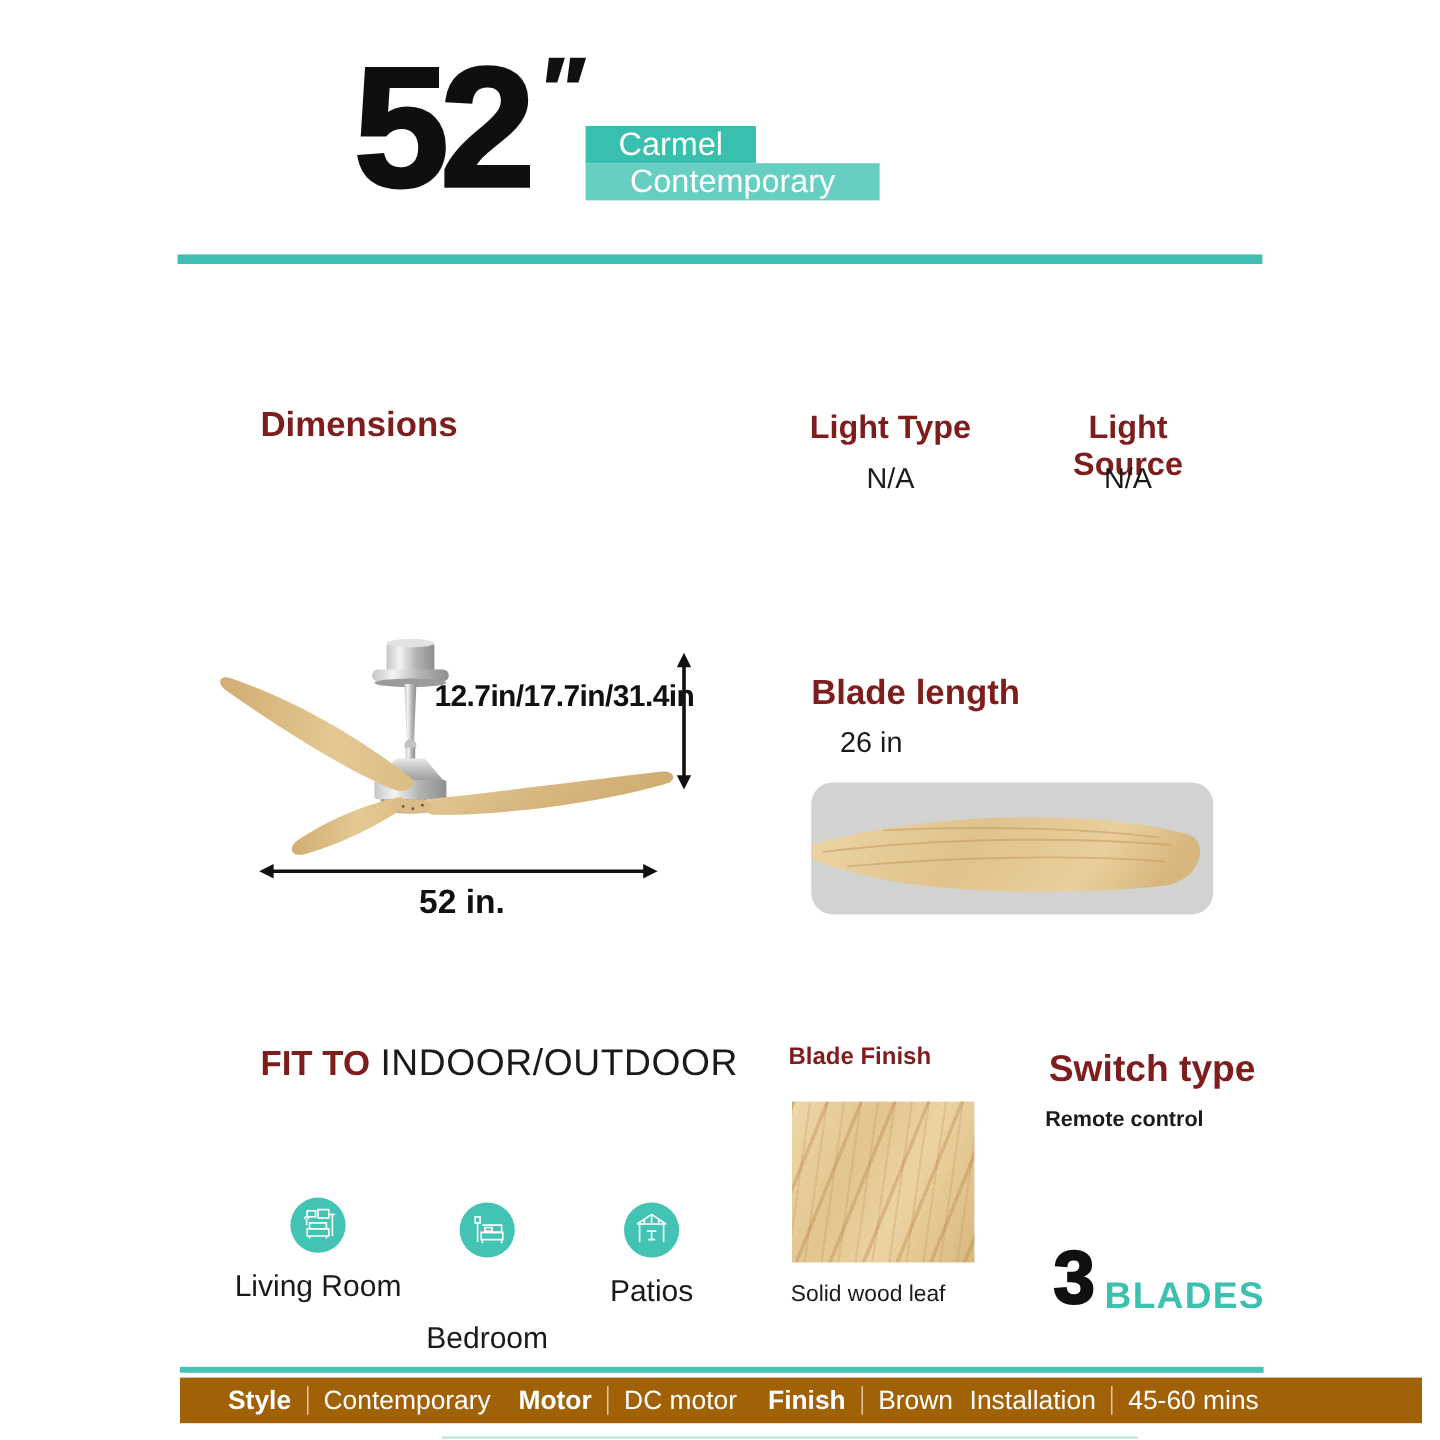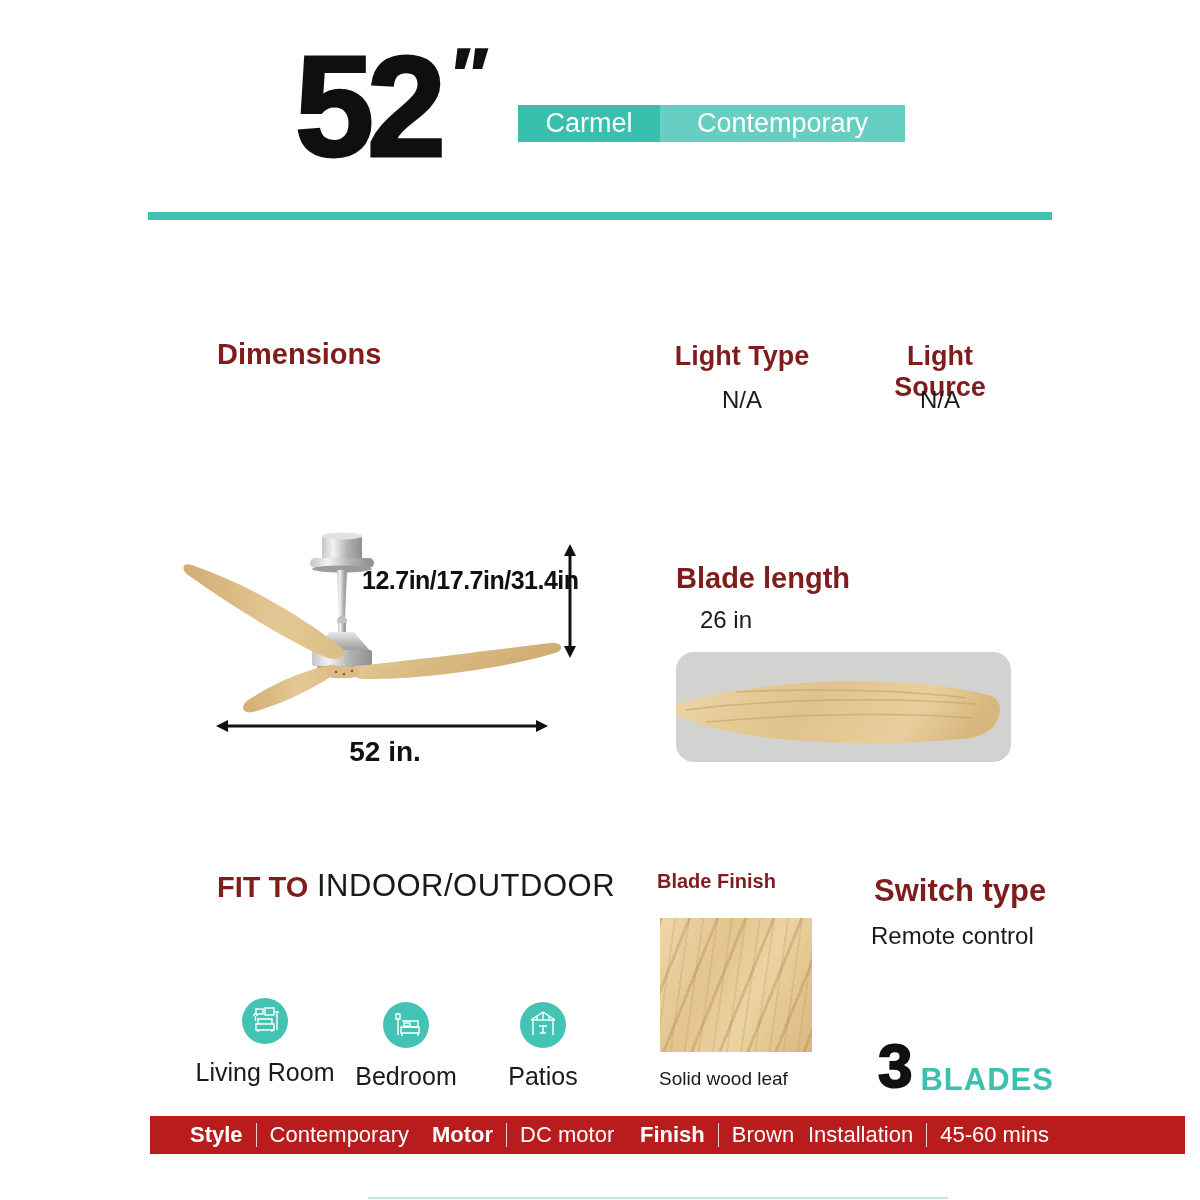--- a/index.html
+++ b/index.html
@@ -6,21 +6,21 @@
   .page{position:relative;width:1200px;height:1200px;background:#ffffff;
         font-family:"Liberation Sans",sans-serif;overflow:hidden;color:#111;padding-left:24px;}
   .abs{position:absolute;}
 
   
   .size-wrap{left:295px;top:36px;display:flex;align-items:flex-start;}
   .size-num{font-size:142px;font-weight:900;letter-spacing:-7px;line-height:1;color:#0f0f0f;
             -webkit-text-stroke:3px #0f0f0f;}
   .size-prime{font-size:74px;font-weight:900;font-style:italic;line-height:1;margin:2px 0 0 10px;
               -webkit-text-stroke:2px #0f0f0f;}
-  .banner{left:518px;top:105px;height:37px;display:flex;}
+  .banner{left:488px;top:105px;height:37px;display:flex;flex-direction:column;}
   .banner-seg{height:37px;display:flex;align-items:center;justify-content:center;
               color:#fff;font-size:27px;font-weight:400;}
   .banner-left{width:142px;background:#39bfad;}
   .banner-right{width:245px;background:#66cfc1;}
   .top-divider{left:148px;top:212px;width:904px;height:8px;background:#40c0b0;}
 
   
   .h-teal{color:#7f1d1d;font-weight:700;}
   .black-val{color:#1a1a1a;}
 
@@ -41,41 +41,41 @@
   .blade-box{left:676px;top:652px;width:335px;height:110px;background:#d2d2d0;border-radius:18px;}
 
   
   .fit-title{left:217px;top:871px;font-size:29px;}
   .fit-val{left:317px;top:868px;font-size:31px;font-weight:400;letter-spacing:0.5px;}
   .room{display:flex;flex-direction:column;align-items:center;}
   .room-circle{width:46px;height:46px;border-radius:50%;background:#43c3b3;
                display:flex;align-items:center;justify-content:center;}
   .room-label{font-size:25px;color:#1a1a1a;margin-top:14px;white-space:nowrap;}
   .room1{left:200px;top:998px;width:130px;}
-  .room2{left:344px;top:1002px;width:124px;}
+  .room2{left:344px;top:1002px;width:124px;gap:39px;}
   .room3{left:485px;top:1002px;width:116px;}
 
   
   .bf-title{left:657px;top:870px;font-size:20px;}
   .wood-square{left:660px;top:918px;width:152px;height:134px;
     background:
       repeating-linear-gradient(112deg, rgba(176,120,62,0.30) 0 3px, rgba(0,0,0,0) 3px 26px),
       repeating-linear-gradient(98deg, rgba(190,140,80,0.22) 0 2px, rgba(0,0,0,0) 2px 14px),
       linear-gradient(115deg,#eed7aa 0%,#e2c48f 35%,#ecd3a2 60%,#d9b87f 100%);}
   .bf-caption{left:659px;top:1068px;font-size:19px;}
   .st-title{left:874px;top:873px;font-size:31px;}
-  .st-val{left:871px;top:922px;font-size:24px;}
+  .st-val{left:871px;top:922px;font-size:18px;font-weight:bold;}
   .blades-wrap{left:878px;top:1040px;display:flex;align-items:flex-end;}
   .blades-num{font-size:62px;font-weight:900;line-height:0.85;-webkit-text-stroke:2px #0f0f0f;}
   .blades-word{font-size:31px;font-weight:700;color:#3cc1b1;margin-left:8px;letter-spacing:1px;
                line-height:1;position:relative;top:2px;}
 
   
   .footer-line{left:150px;top:1139px;width:903px;height:5px;background:#48c4b4;}
-  .footer-bar{left:150px;top:1116px;width:1035px;height:38px;background:#b91c1c;color:#fff;}
+  .footer-bar{left:150px;top:1148px;width:1035px;height:38px;background:#a16207;color:#fff;}
   .spec{position:absolute;top:0;height:100%;display:flex;align-items:center;gap:13px;}
   .spec-label{font-size:22px;font-weight:700;white-space:nowrap;}
   .spec.reg .spec-label{font-weight:400;}
   .spec-value{font-size:22px;font-weight:400;white-space:nowrap;}
   .spec-div{width:1px;height:24px;background:rgba(255,255,255,0.8);}
   .bottom-faint{left:368px;top:1197px;width:580px;height:2px;background:#bfe6e0;}
 </style>
 </head>
 <body>
 

